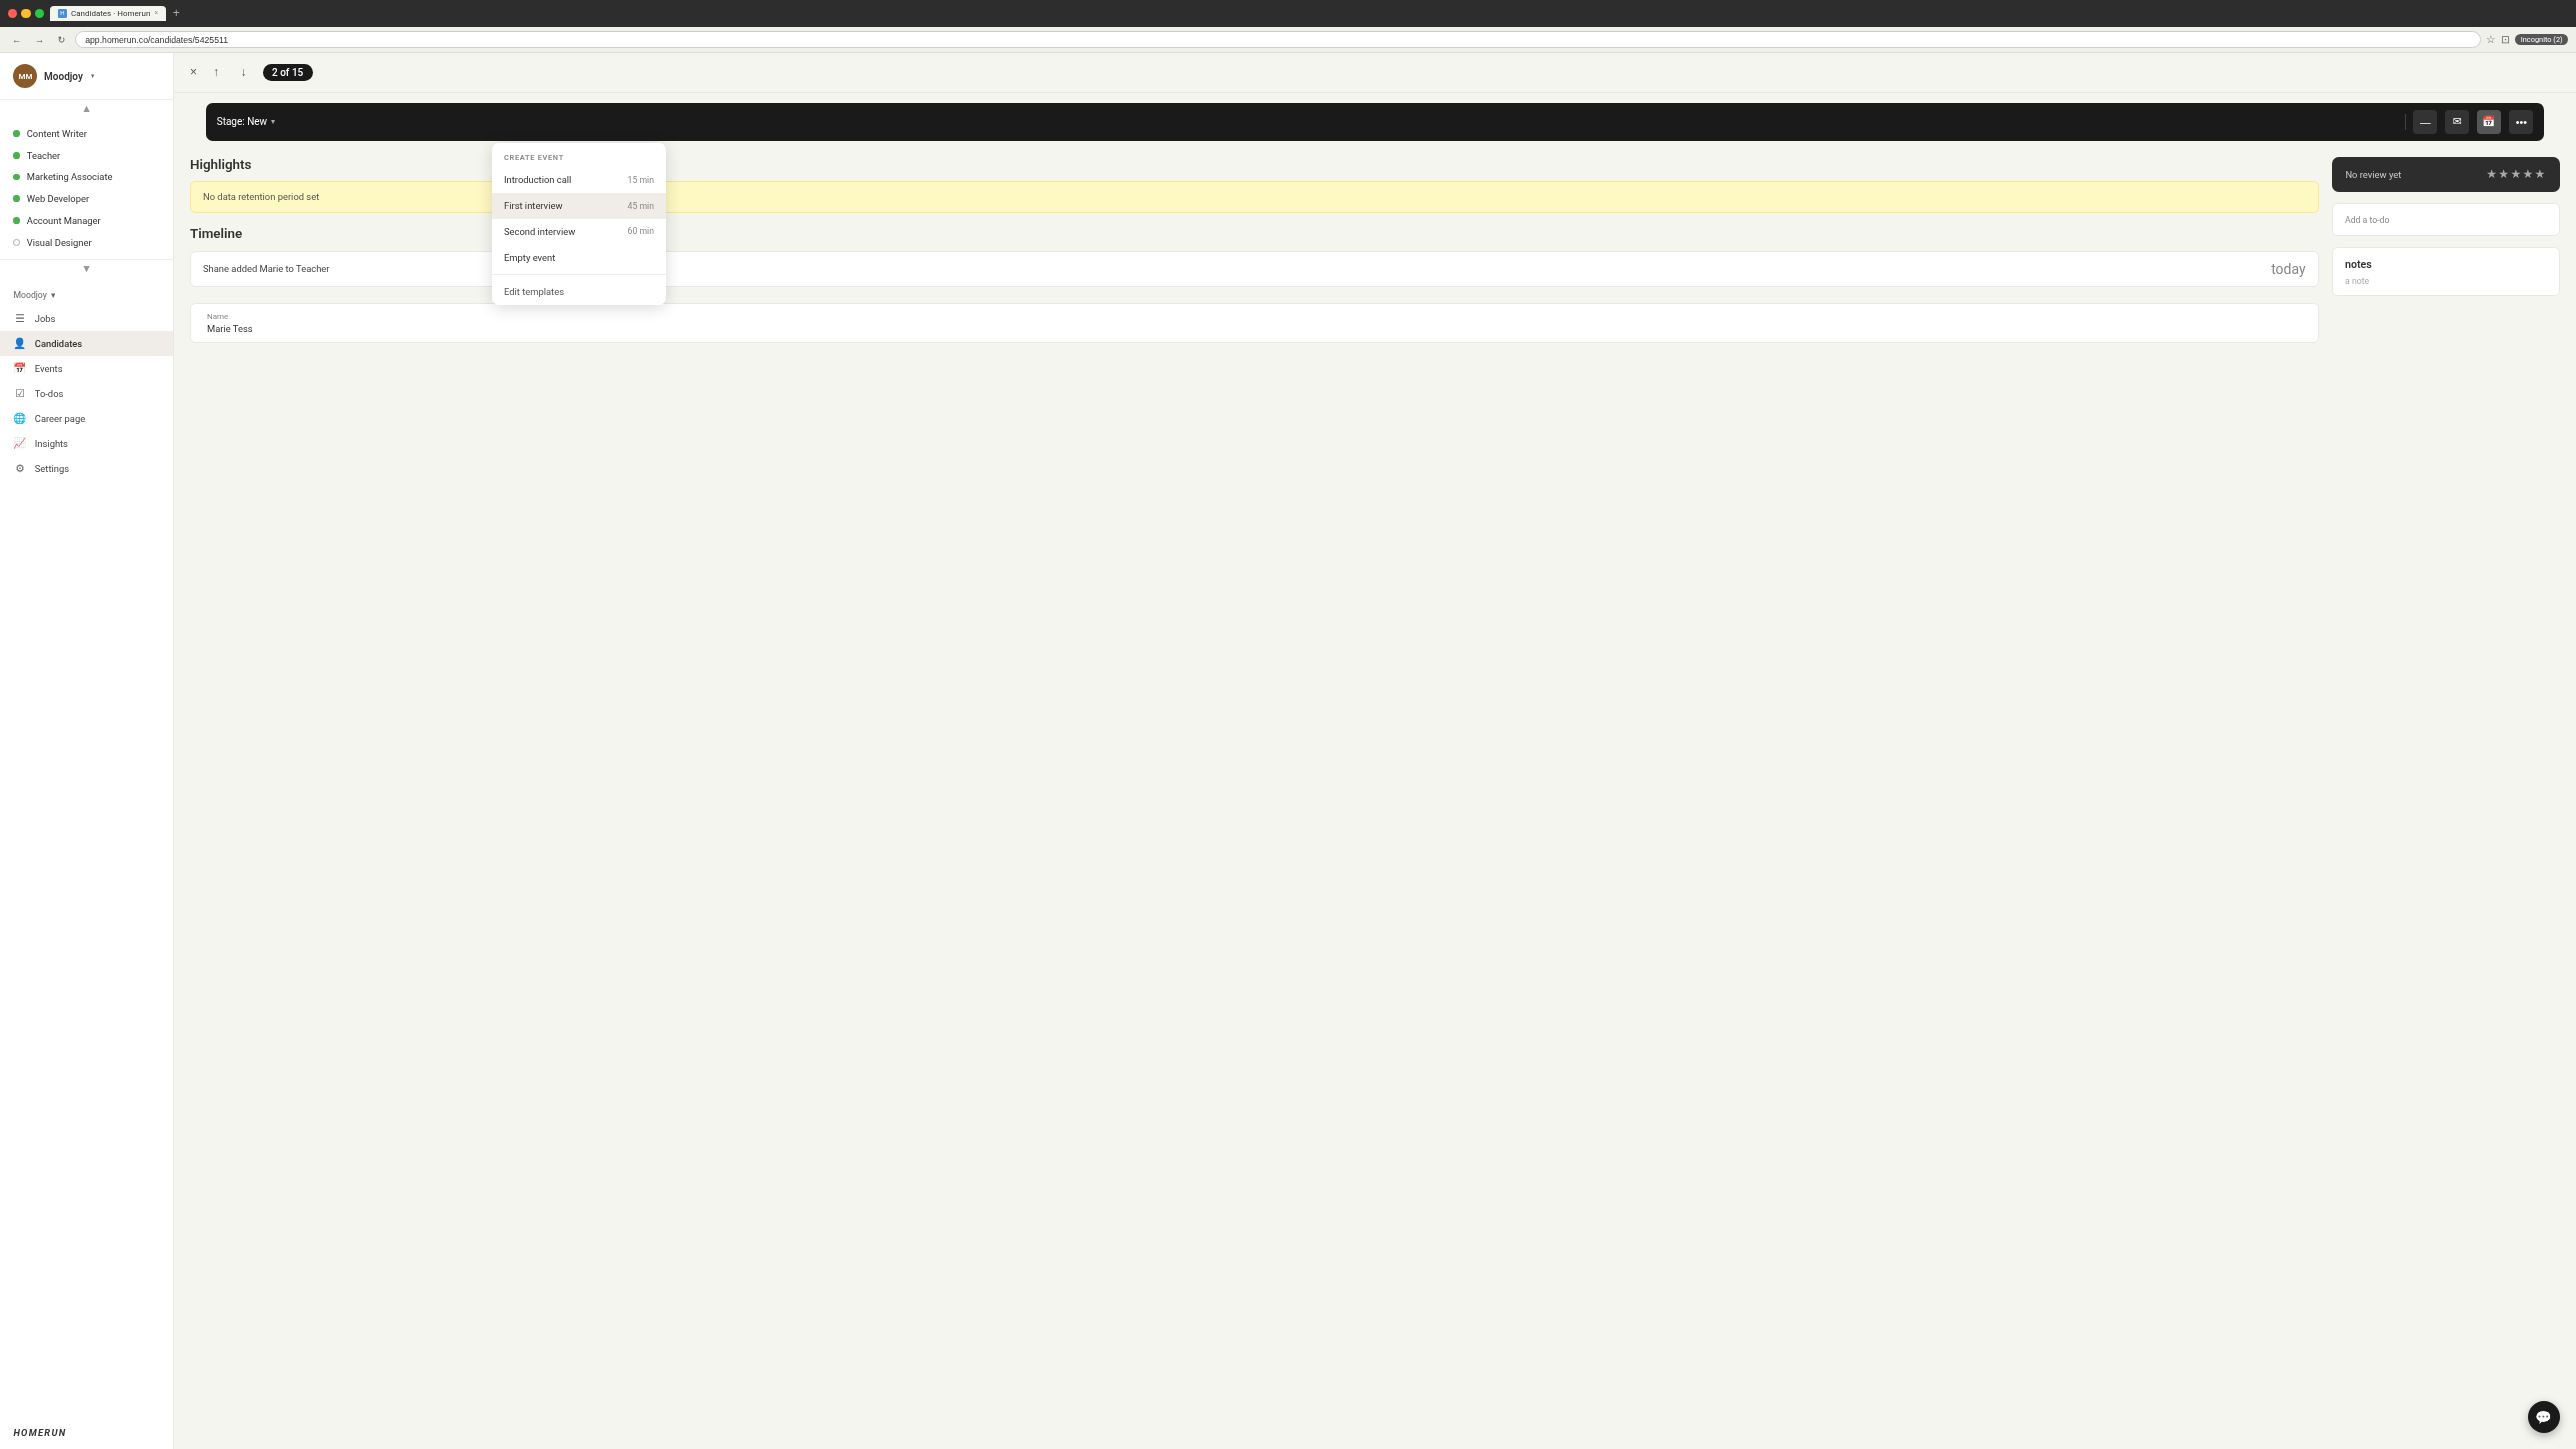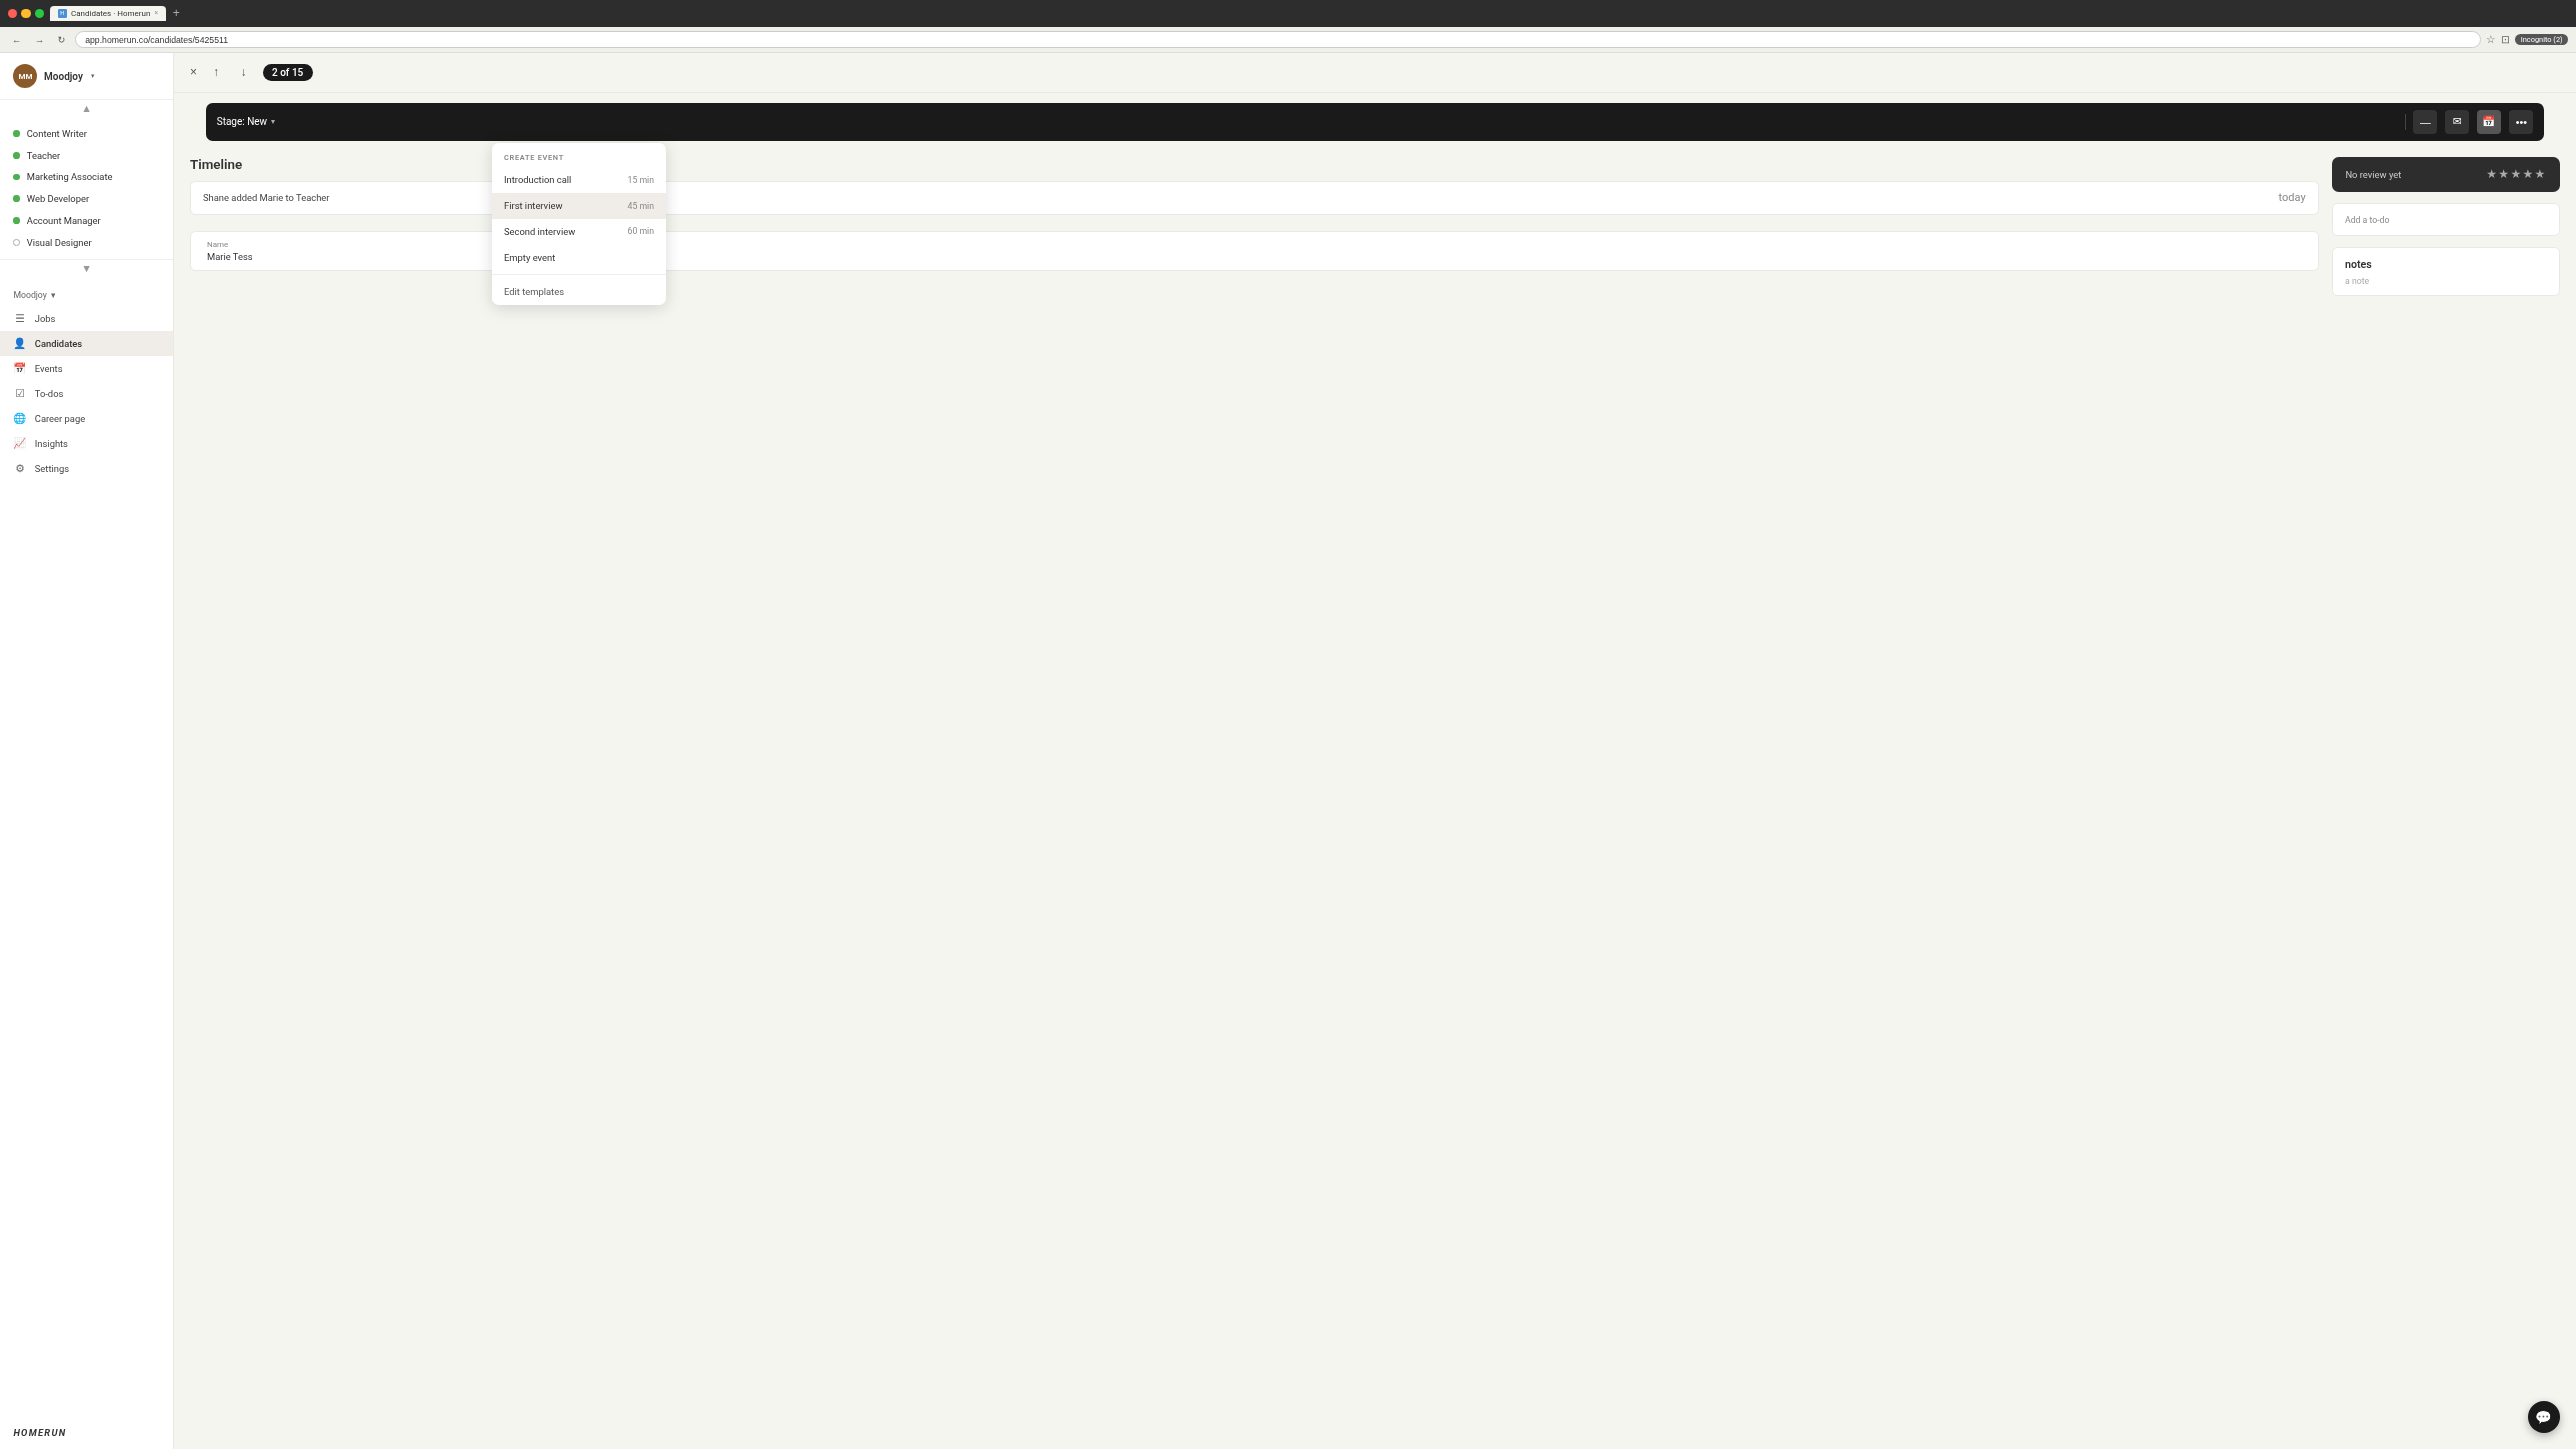--- a/index.html
+++ b/index.html
@@ -388,21 +388,21 @@
       background: white;
       border: 0.7px solid #e8e8e4;
       border-radius: 5.4px;
       padding: 9.4px 12px;
       display: flex;
       align-items: center;
       justify-content: space-between;
       font-size: 9.4px;
       color: #444;
     }
-    .timeline-date { color: #888; font-size: 11px; }
+    .timeline-date { color: #888; font-size: 14px; }
 
     .contact-section { }
     .contact-card {
       background: white;
       border: 0.7px solid #e8e8e4;
       border-radius: 5.4px;
       overflow: hidden;
     }
     .contact-row {
       padding: 8px 16px;
@@ -633,20 +633,26 @@
         <div class="dropdown-item edit">
           <span>Edit templates</span>
         </div>
       </div>
     </div>
 
     <div class="content-area">
 
       <div class="main-panel">
 
+        <div>
+          <div class="section-title">Highlights</div>
+          <div class="warning-banner">
+            <span>No data retention period set</span>
+          </div>
+        </div>
 
         <div class="timeline-section">
           <div class="section-title">Timeline</div>
           <div class="timeline-item">
             <span>Shane added Marie to Teacher</span>
             <span class="timeline-date">today</span>
           </div>
         </div>
 
         <div class="contact-section">

